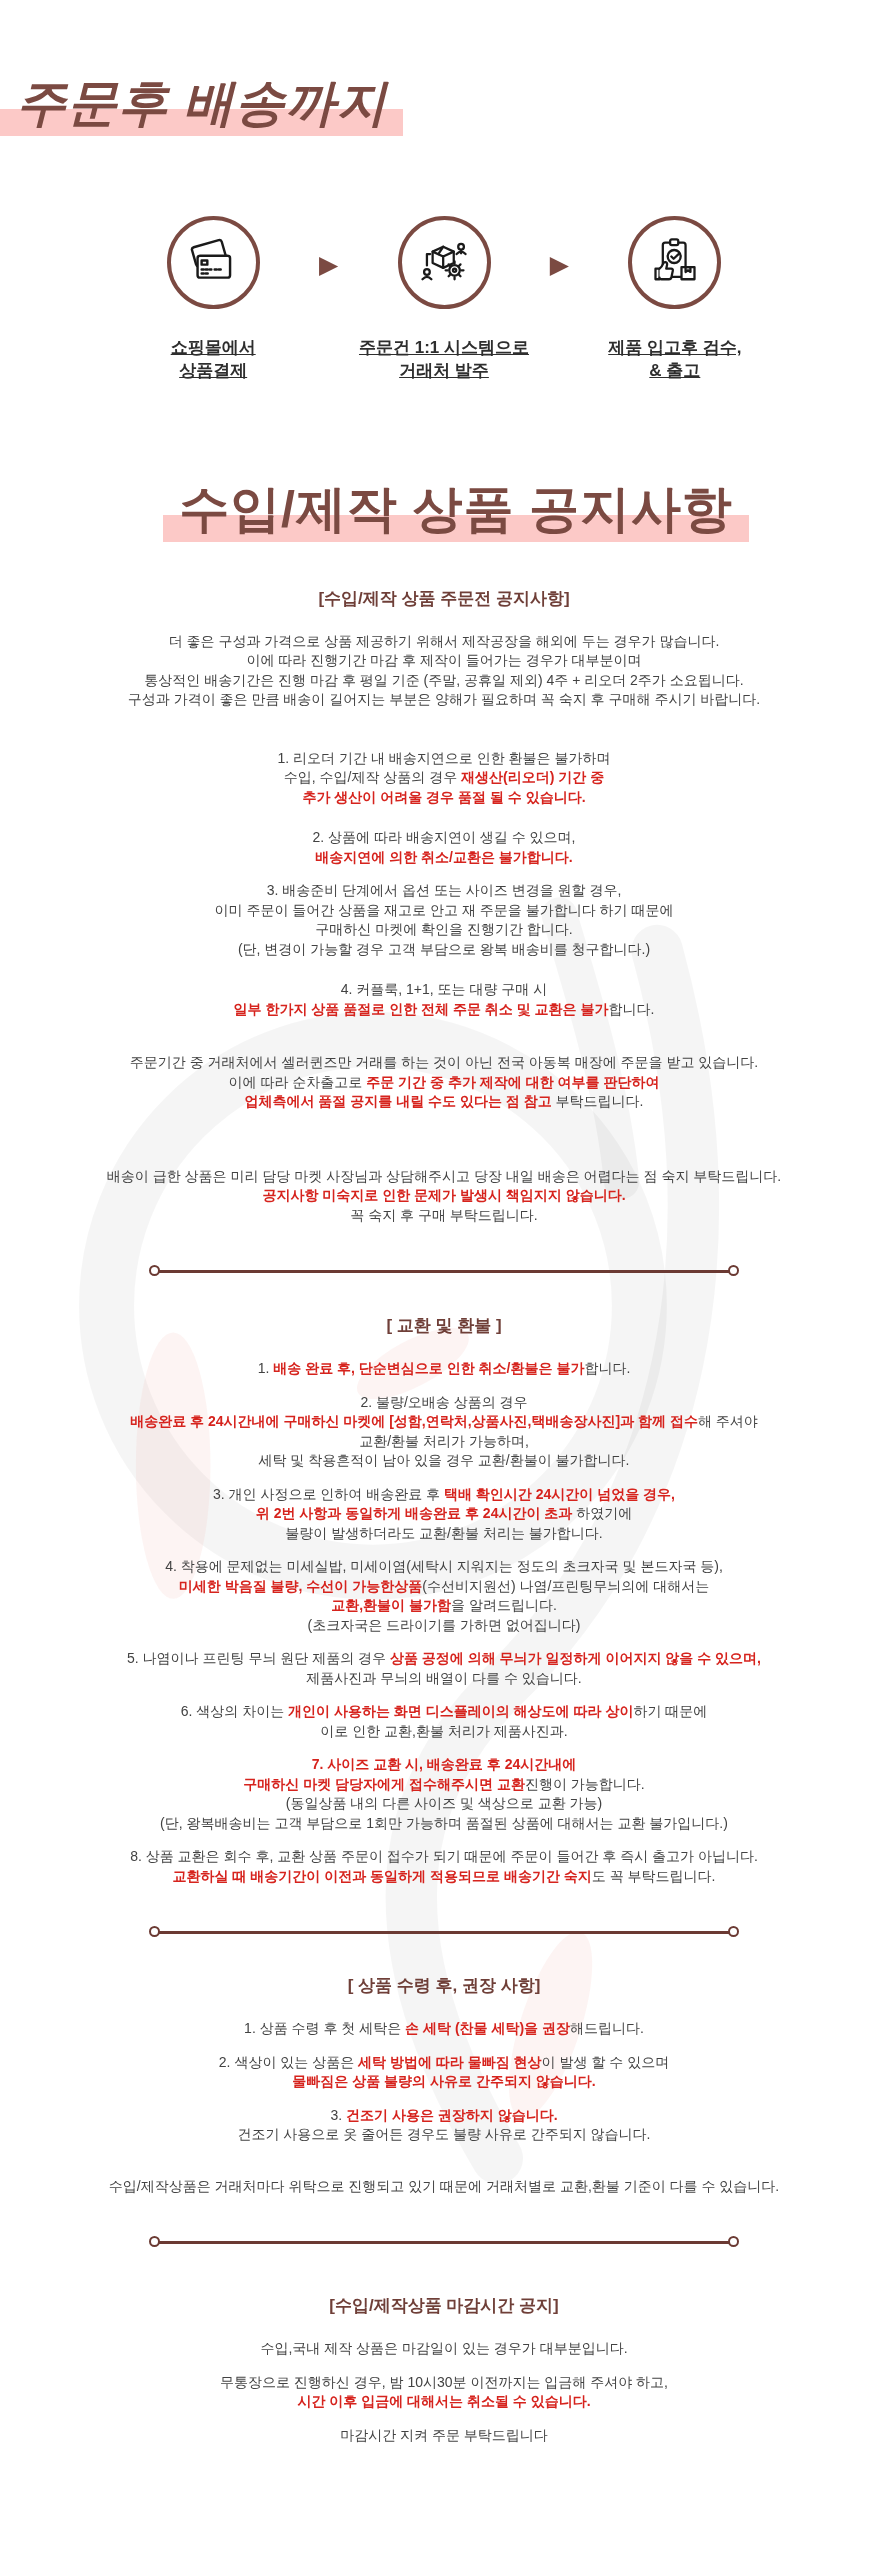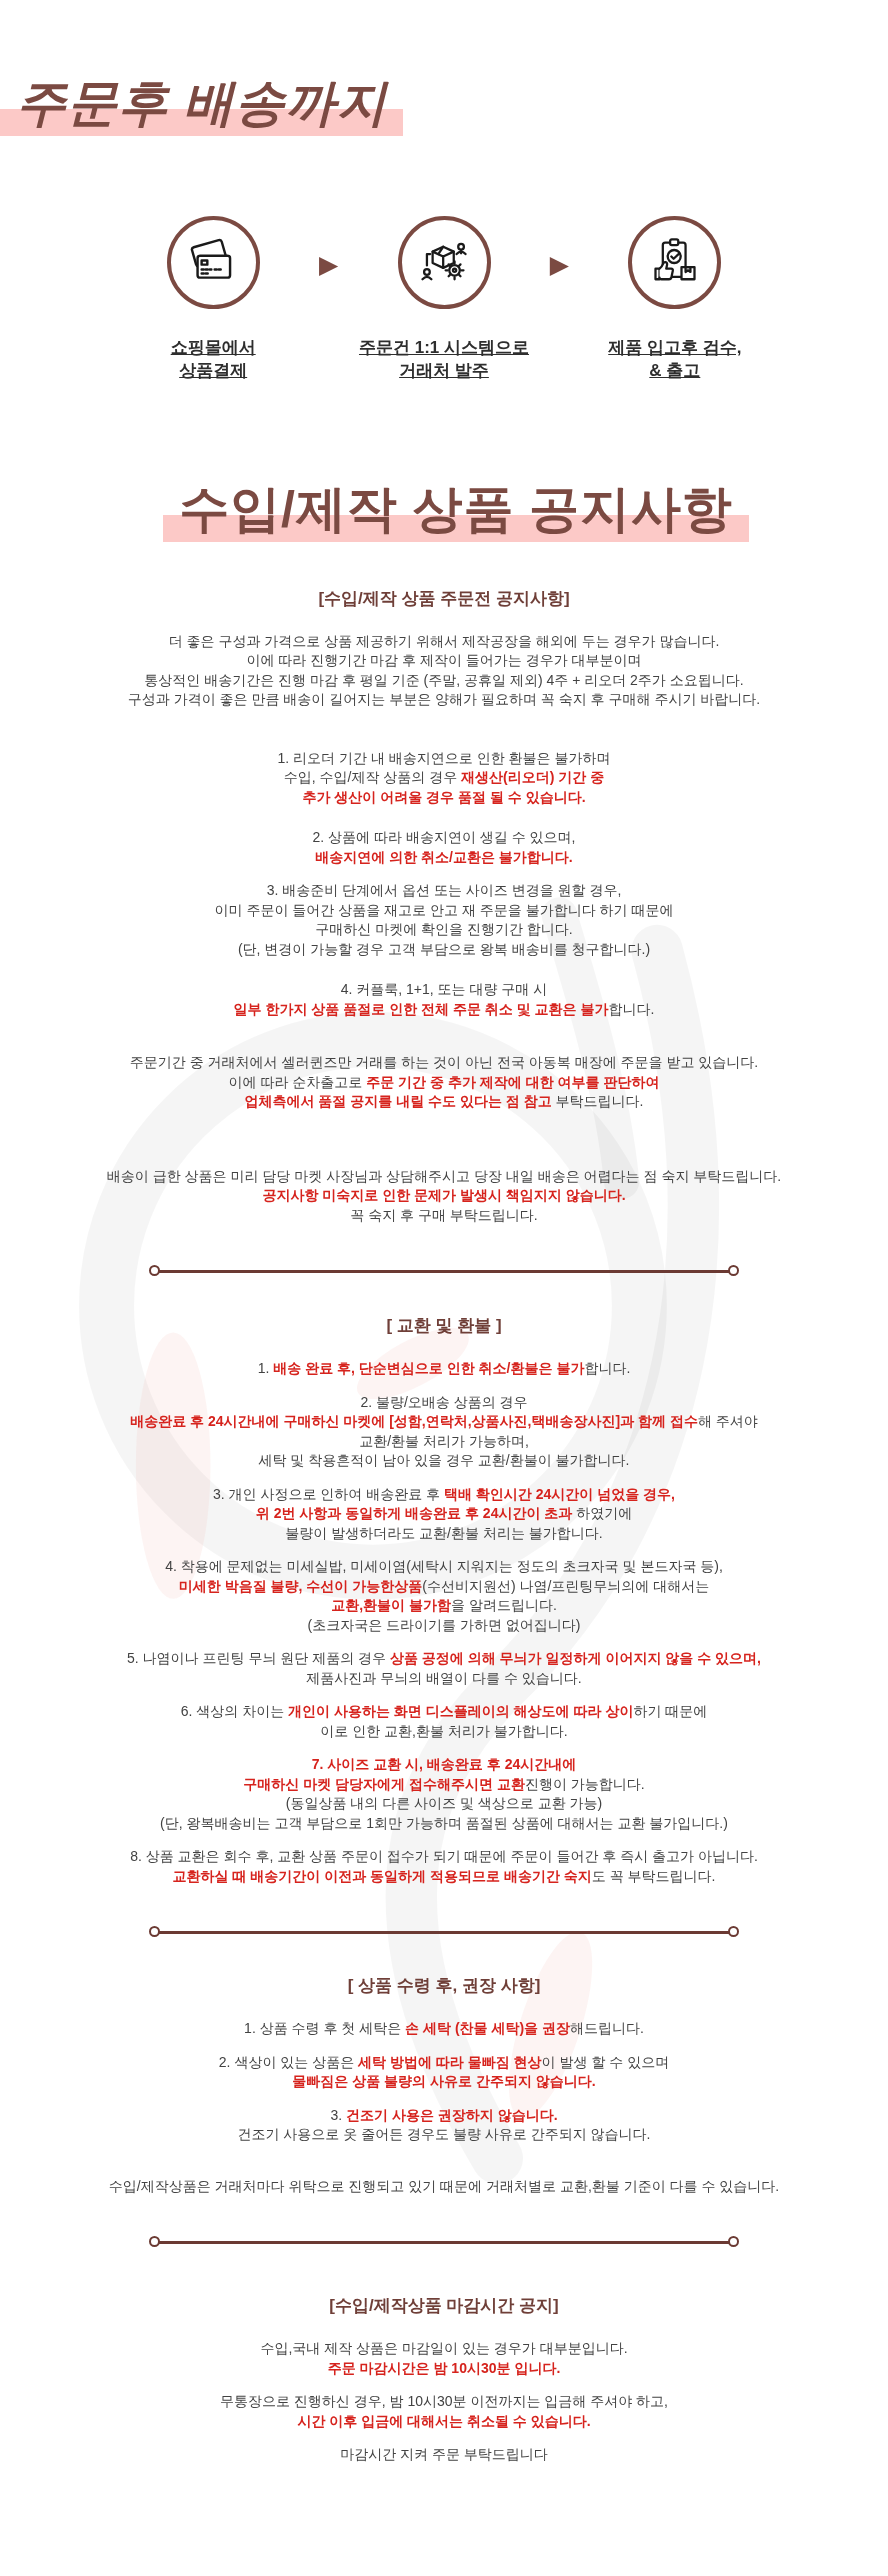--- a/index.html
+++ b/index.html
@@ -207,21 +207,21 @@
         <div class="line"><span class="red">미세한 박음질 불량, 수선이 가능한상품</span><span>(수선비지원선) 나염/프린팅무늬의에 대해서는</span></div>
         <div class="line"><span class="red">교환,환불이 불가함</span><span>을 알려드립니다.</span></div>
         <div class="line"><span>(초크자국은 드라이기를 가하면 없어집니다)</span></div>
       </div>
       <div class="blk-para">
         <div class="line"><span>5. 나염이나 프린팅 무늬 원단 제품의 경우 </span><span class="red">상품 공정에 의해 무늬가 일정하게 이어지지 않을 수 있으며,</span></div>
         <div class="line"><span>제품사진과 무늬의 배열이 다를 수 있습니다.</span></div>
       </div>
       <div class="blk-para">
         <div class="line"><span>6. 색상의 차이는 </span><span class="red">개인이 사용하는 화면 디스플레이의 해상도에 따라 상이</span><span>하기 때문에</span></div>
-        <div class="line"><span>이로 인한 교환,환불 처리가 불가합니다.</span></div>
+        <div class="line"><span>이로 인한 교환,환불 처리가 제품사진과.</span></div>
       </div>
       <div class="blk-para">
         <div class="line"><span class="red">7. 사이즈 교환 시, 배송완료 후 24시간내에</span></div>
         <div class="line"><span class="red">구매하신 마켓 담당자에게 접수해주시면 교환</span><span>진행이 가능합니다.</span></div>
         <div class="line"><span>(동일상품 내의 다른 사이즈 및 색상으로 교환 가능)</span></div>
         <div class="line"><span>(단, 왕복배송비는 고객 부담으로 1회만 가능하며 품절된 상품에 대해서는 교환 불가입니다.)</span></div>
       </div>
       <div class="blk-para">
         <div class="line"><span>8. 상품 교환은 회수 후, 교환 상품 주문이 접수가 되기 때문에 주문이 들어간 후 즉시 출고가 아닙니다.</span></div>
         <div class="line"><span class="red">교환하실 때 배송기간이 이전과 동일하게 적용되므로 배송기간 숙지</span><span>도 꼭 부탁드립니다.</span></div>
@@ -247,21 +247,20 @@
         <div class="line"><span>수입/제작상품은 거래처마다 위탁으로 진행되고 있기 때문에 거래처별로 교환,환불 기준이 다를 수 있습니다.</span></div>
       </div>
       <div class="blk-divider">
         <span class="bar"></span>
         <span class="ring l"></span>
         <span class="ring r"></span>
       </div>
       <div class="blk-header" style="margin-top: 46px;">[수입/제작상품 마감시간 공지]</div>
       <div class="blk-para" style="margin-top: 23px;">
         <div class="line"><span>수입,국내 제작 상품은 마감일이 있는 경우가 대부분입니다.</span></div>
-        <div class="line"><span class="red">주문 마감시간은 밤 10시30분 입니다.</span></div>
       </div>
       <div class="blk-para">
         <div class="line"><span>무통장으로 진행하신 경우, 밤 10시30분 이전까지는 입금해 주셔야 하고,</span></div>
         <div class="line"><span class="red">시간 이후 입금에 대해서는 취소될 수 있습니다.</span></div>
       </div>
       <div class="blk-para">
         <div class="line"><span>마감시간 지켜 주문 부탁드립니다</span></div>
       </div>
     </div>
 

